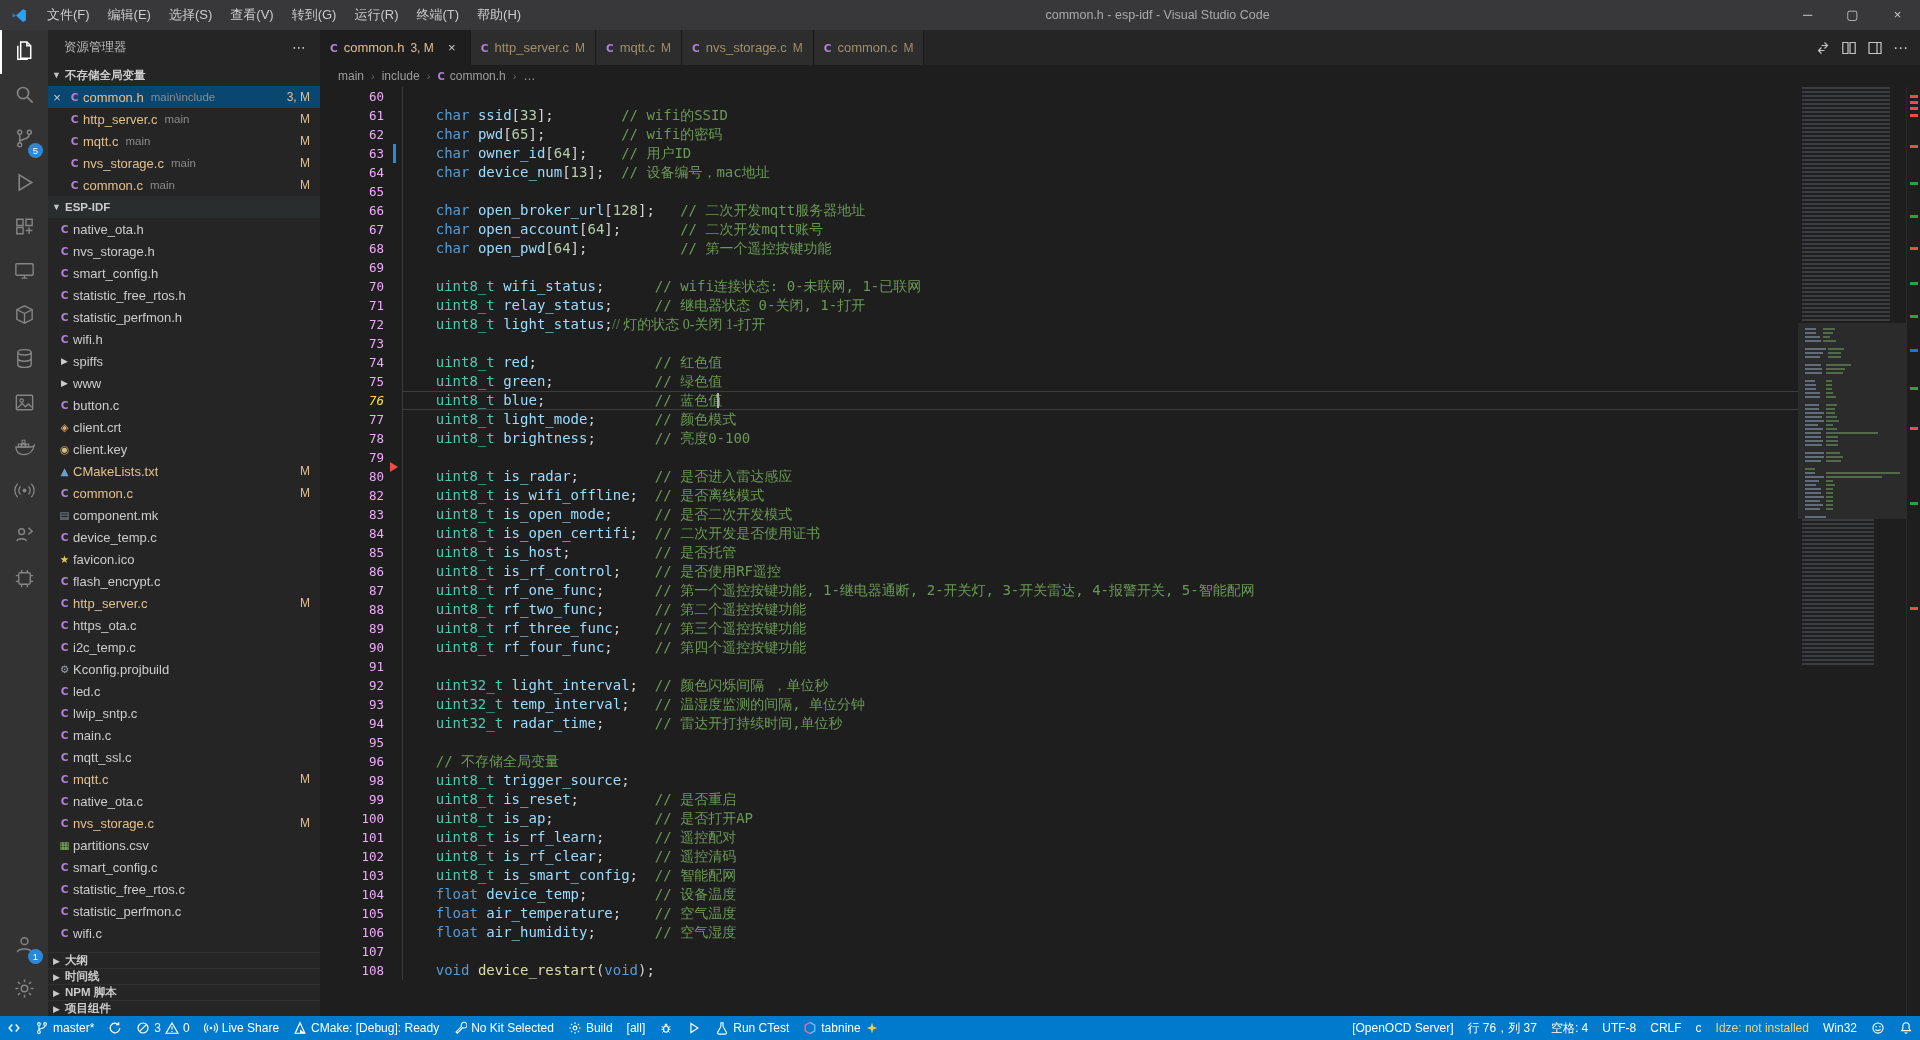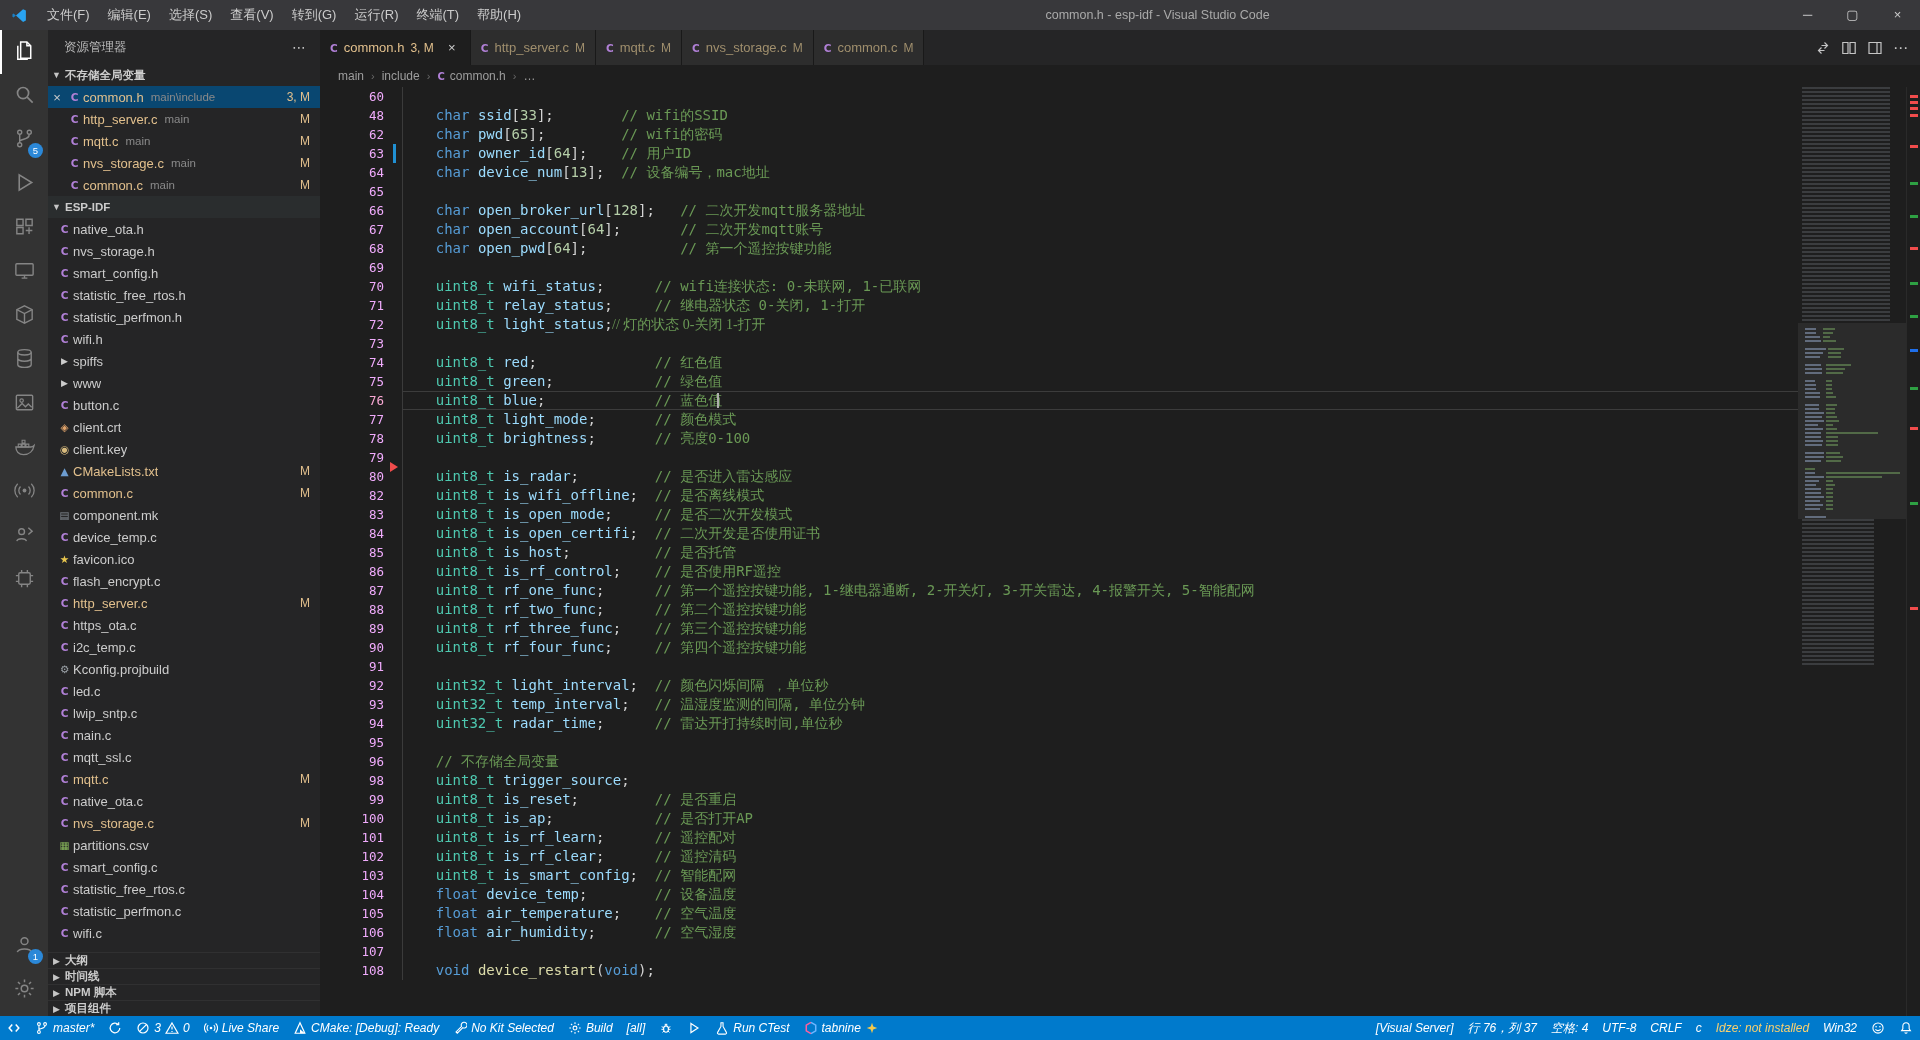--- a/index.html
+++ b/index.html
@@ -64,21 +64,21 @@
 
 .code-wrap{flex:1;display:flex;min-height:0;}
 .code{flex:1;overflow:hidden;position:relative;font-family:"DejaVu Sans Mono","Liberation Mono",monospace;font-size:14px;}
 .line{height:19px;line-height:19px;display:flex;position:relative;}
 .line .ln{flex:0 0 64px;text-align:right;color:#f0abfc;font-size:12.5px;}
 .line .dec{flex:0 0 18px;position:relative;}
 .line .txt{white-space:pre;position:relative;flex:1;color:#d4d4d4;}
 .line .txt::before{content:'';position:absolute;left:0;top:0;bottom:0;border-left:1px solid #3b3b3b;}
 .line.blank .txt::before{border-left:1px solid #3b3b3b;}
 .line.current::after{content:'';position:absolute;left:82px;right:0;top:0;bottom:0;border-top:1px solid #3c3c3c;border-bottom:1px solid #3c3c3c;pointer-events:none;}
-.line.current .ln{color:#f9a8d4;}
+.line.current .ln{color:#fde047;font-style:italic;}
 .c-kw{color:#569cd6;}
 .c-type{color:#4ec9b0;}
 .c-var{color:#9cdcfe;}
 .c-num{color:#b5cea8;}
 .c-fn{color:#dcdcaa;}
 .cm-abs{position:absolute;top:0;color:#6a9955;white-space:pre;}
 .cursor{position:absolute;top:2px;width:2px;height:15px;background:#aeafad;}
 .git-mod{position:absolute;left:9px;top:0;width:3px;height:19px;background:#2090d3;}
 .git-del{position:absolute;left:6px;top:-5px;width:0;height:0;border-top:5px solid transparent;border-bottom:5px solid transparent;border-left:8px solid #f14c4c;}
 
@@ -90,21 +90,21 @@
 .mm-line{height:4px;position:relative;}
 .mm-line span{position:absolute;top:.5px;height:2.5px;}
 .mm-code{background:rgba(150,170,205,.55);}
 .mm-cmt{background:rgba(106,153,85,.6);}
 .mm-view{position:absolute;left:0;right:0;top:236px;height:196px;background:rgba(121,121,121,.15);}
 
 .ruler{flex:0 0 14px;position:relative;border-left:1px solid #2a2a2a;}
 .mark{position:absolute;left:3px;width:8px;height:3px;}
 
 .statusbar{flex:0 0 24px;background:#007acc;display:flex;align-items:stretch;color:#ffffff;font-size:12px;overflow:hidden;}
-.sb-group{display:flex;font-style:italic;}
+.sb-group{display:flex;}
 .sb-group.right{margin-left:auto;}
 .sb-item{display:flex;align-items:center;gap:4px;padding:0 7px;cursor:pointer;white-space:nowrap;}
 .sb-item svg{width:14px;height:14px;display:block;}
 .sb-item.warn{color:#f8d070;}
 svg circle,svg path,svg rect,svg ellipse{vector-effect:non-scaling-stroke;}
 </style>
 </head>
 <body>
 
 <div class="window">
@@ -516,21 +516,21 @@
           </span>
         </div>
       <div class="code-wrap">
         <div class="code">
             <div class="line blank">
               <span class="ln">60</span>
               <span class="dec"></span>
               <span class="txt"></span>
             </div>
             <div class="line">
-              <span class="ln">48</span>
+              <span class="ln">61</span>
               <span class="dec"></span>
               <span class="txt">    <span class="c-kw">char</span> <span class="c-var">ssid</span>[<span class="c-num">33</span>];<span class="cm-abs" style="left: 26ch;">// wifi的SSID</span></span>
             </div>
             <div class="line">
               <span class="ln">62</span>
               <span class="dec"></span>
               <span class="txt">    <span class="c-kw">char</span> <span class="c-var">pwd</span>[<span class="c-num">65</span>];<span class="cm-abs" style="left: 26ch;">// wifi的密码</span></span>
             </div>
             <div class="line">
               <span class="ln">63</span>
@@ -1070,21 +1070,21 @@
           <span>tabnine</span>
           <span class="icn">
             <svg viewBox="0 0 16 16">
               <path d="M8 2l1.4 4.2L14 8l-4.6 1.8L8 14l-1.4-4.2L2 8l4.6-1.8z" fill="#f2c94c"></path>
             </svg>
           </span>
         </div>
       </div>
     <div class="sb-group right">
         <div class="sb-item">
-          <span>[Visual Server]</span>
+          <span>[OpenOCD Server]</span>
         </div>
         <div class="sb-item">
           <span>行 76，列 37</span>
         </div>
         <div class="sb-item">
           <span>空格: 4</span>
         </div>
         <div class="sb-item">
           <span>UTF-8</span>
         </div>

